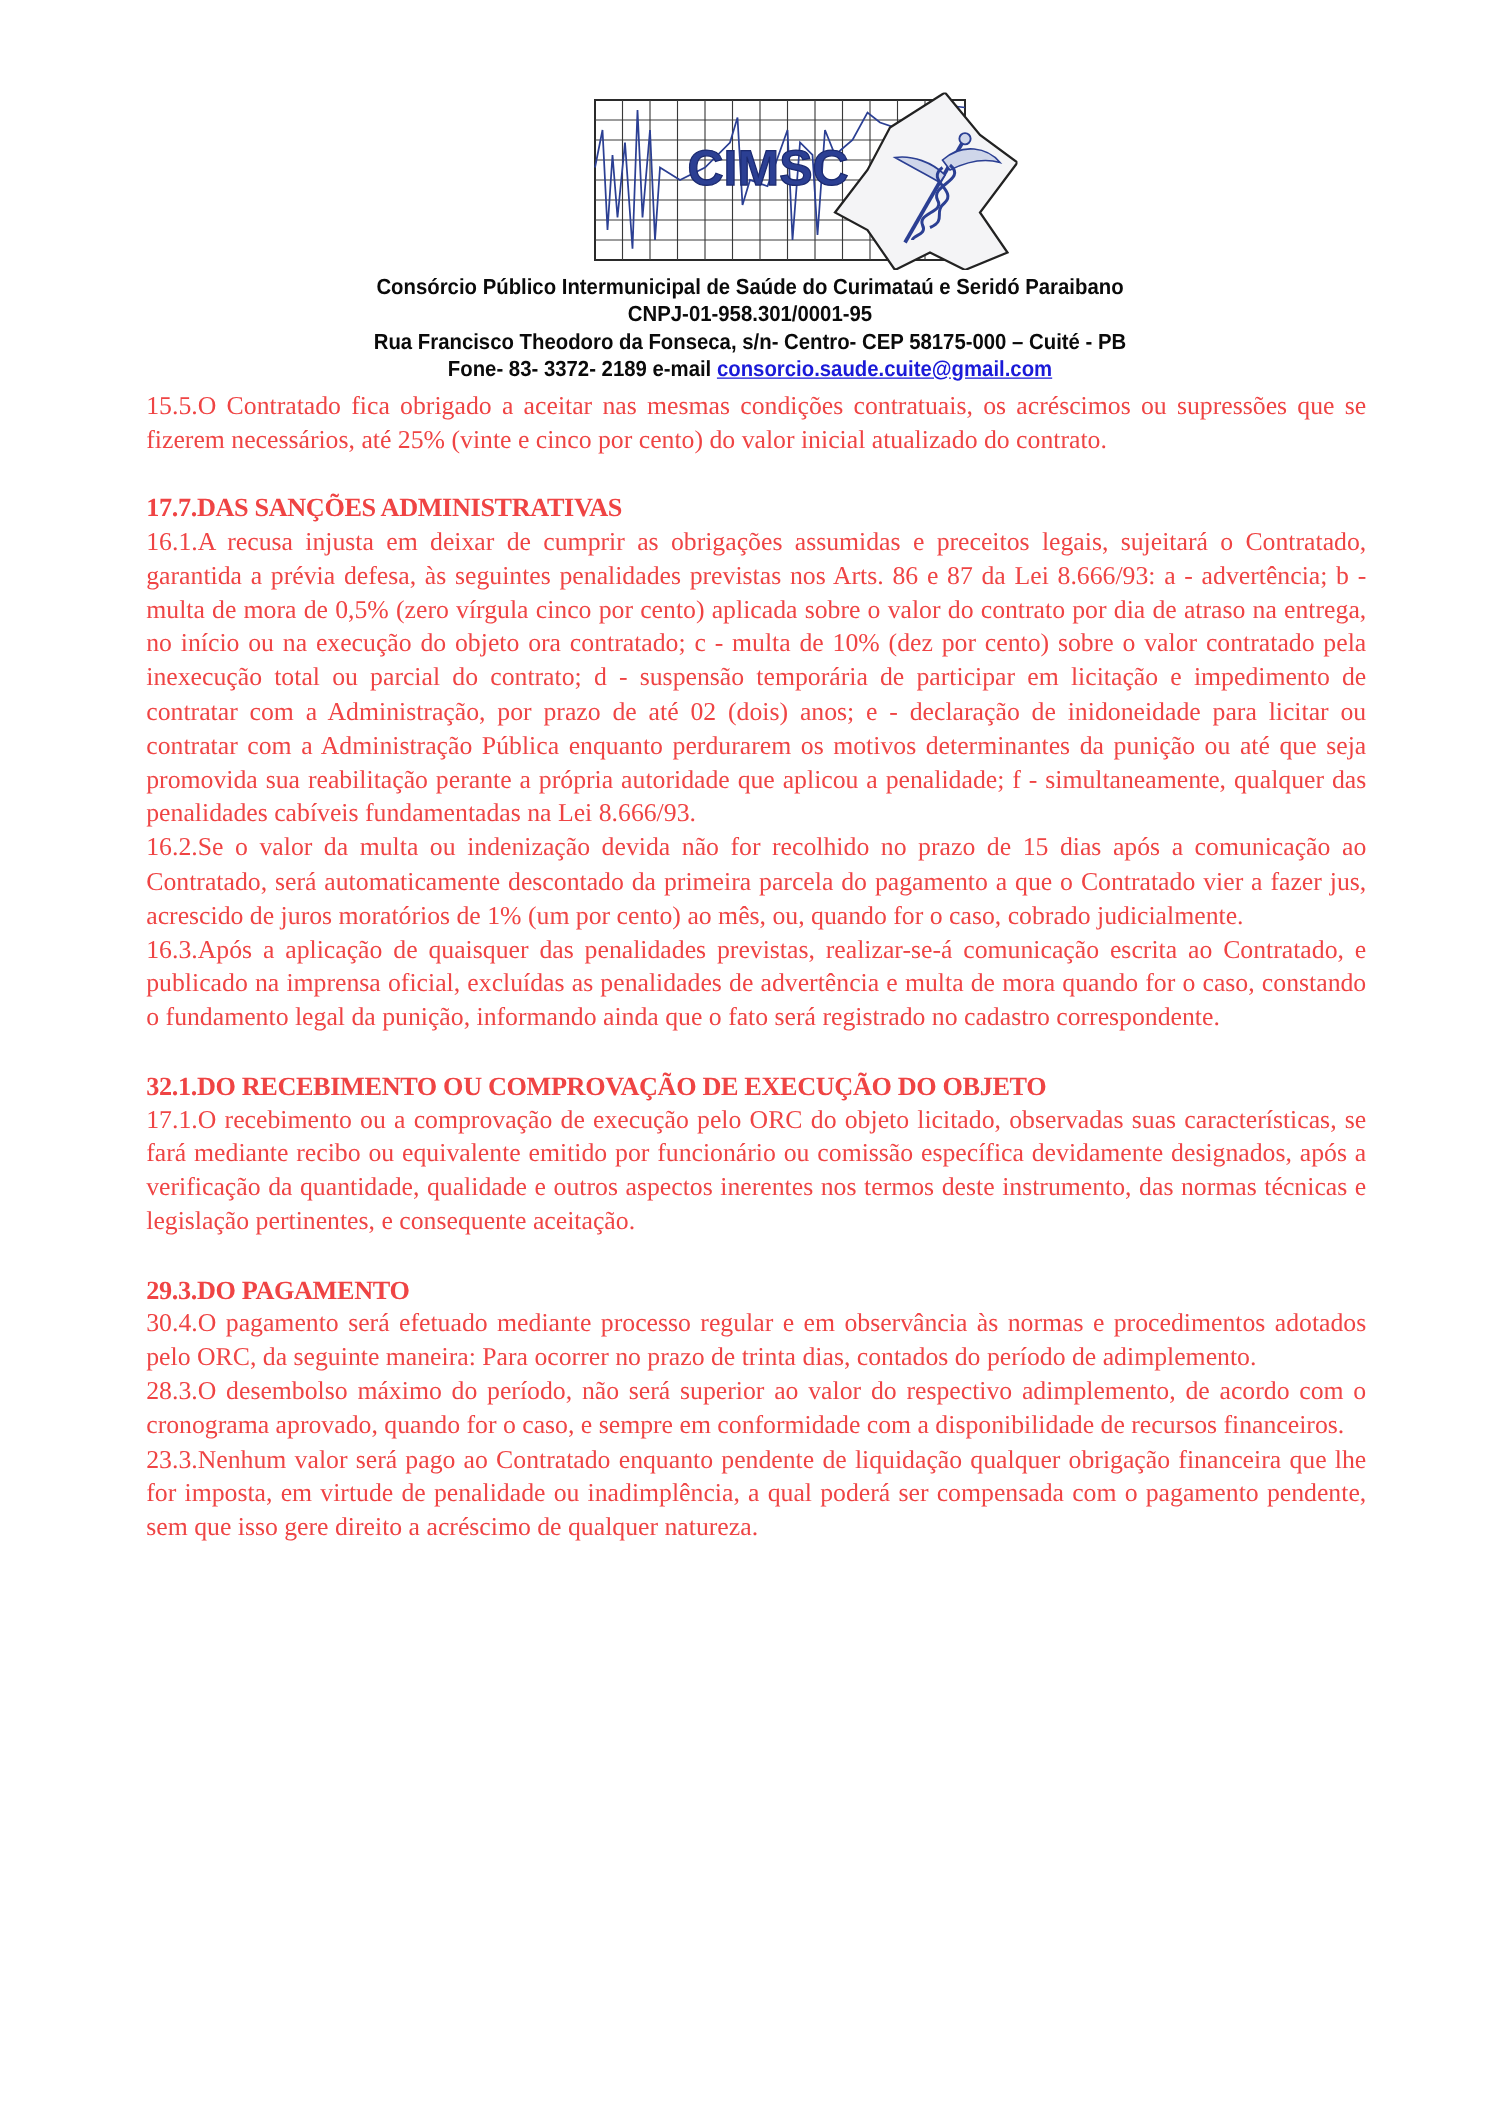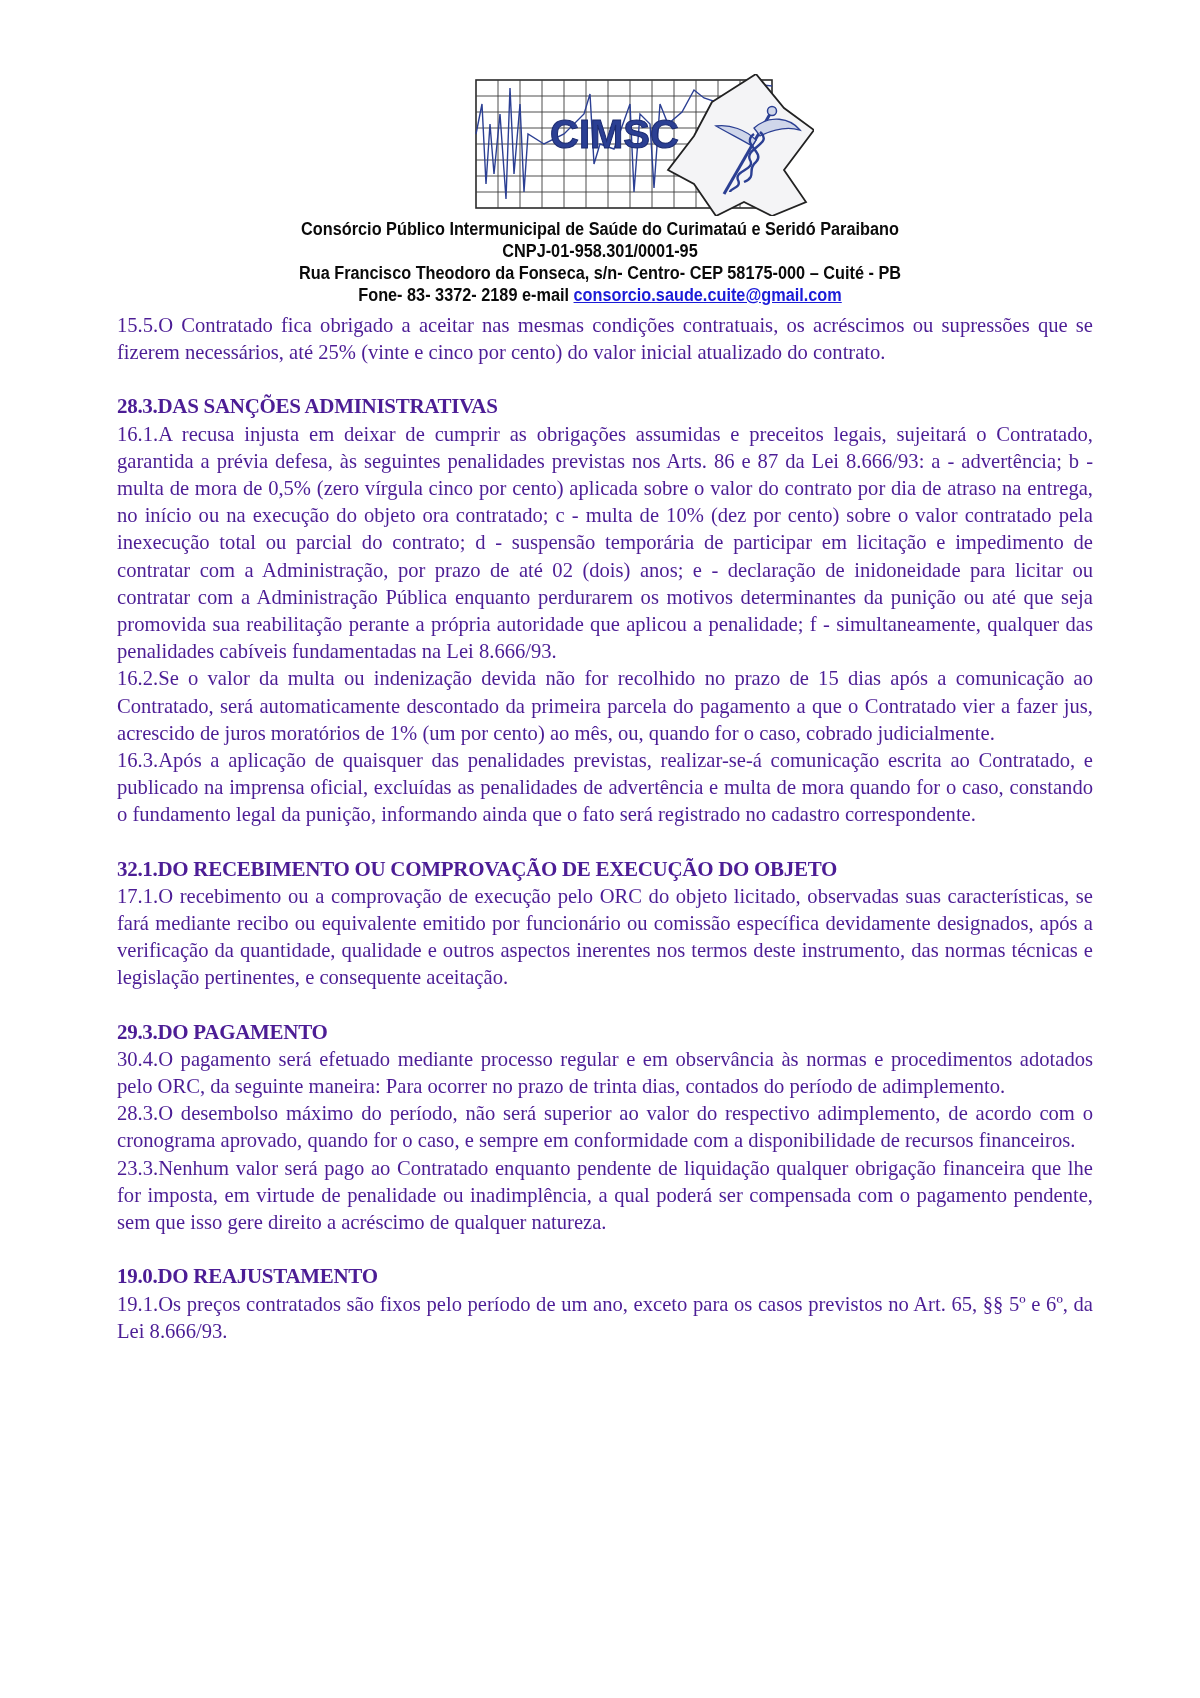--- a/index.html
+++ b/index.html
@@ -50,21 +50,21 @@
     
     .content {
       position: absolute;
       left: 117px;
       top: 312px;
       width: 976px;
       font-family: "Liberation Serif", serif;
       font-size: 20.6px;
       line-height: 27.2px;
       text-align: justify;
-      color: #4c1d95;
+      color: #ef4444;
     }
     .content p {
       margin: 0;
     }
     .content .gap {
       height: 27px;
     }
     .content h2 {
       margin: 0;
       font-family: "Liberation Serif", serif;
@@ -127,39 +127,35 @@
   </div>
 
   <div class="content">
 
     <section>
       <p>15.5.O Contratado fica obrigado a aceitar nas mesmas condições contratuais, os acréscimos ou supressões que se fizerem necessários, até 25% (vinte e cinco por cento) do valor inicial atualizado do contrato.</p>
     </section>
     <div class="gap"></div>
 
     <section>
-      <h2>28.3.DAS SANÇÕES ADMINISTRATIVAS</h2>
+      <h2>17.7.DAS SANÇÕES ADMINISTRATIVAS</h2>
       <p>16.1.A recusa injusta em deixar de cumprir as obrigações assumidas e preceitos legais, sujeitará o Contratado, garantida a prévia defesa, às seguintes penalidades previstas nos Arts. 86 e 87 da Lei 8.666/93: a - advertência; b - multa de mora de 0,5% (zero vírgula cinco por cento) aplicada sobre o valor do contrato por dia de atraso na entrega, no início ou na execução do objeto ora contratado; c - multa de 10% (dez por cento) sobre o valor contratado pela inexecução total ou parcial do contrato; d - suspensão temporária de participar em licitação e impedimento de contratar com a Administração, por prazo de até 02 (dois) anos; e - declaração de inidoneidade para licitar ou contratar com a Administração Pública enquanto perdurarem os motivos determinantes da punição ou até que seja promovida sua reabilitação perante a própria autoridade que aplicou a penalidade; f - simultaneamente, qualquer das penalidades cabíveis fundamentadas na Lei 8.666/93.</p>
       <p>16.2.Se o valor da multa ou indenização devida não for recolhido no prazo de 15 dias após a comunicação ao Contratado, será automaticamente descontado da primeira parcela do pagamento a que o Contratado vier a fazer jus, acrescido de juros moratórios de 1% (um por cento) ao mês, ou, quando for o caso, cobrado judicialmente.</p>
       <p>16.3.Após a aplicação de quaisquer das penalidades previstas, realizar-se-á comunicação escrita ao Contratado, e publicado na imprensa oficial, excluídas as penalidades de advertência e multa de mora quando for o caso, constando o fundamento legal da punição, informando ainda que o fato será registrado no cadastro correspondente.</p>
     </section>
     <div class="gap"></div>
 
     <section>
       <h2>32.1.DO RECEBIMENTO OU COMPROVAÇÃO DE EXECUÇÃO DO OBJETO</h2>
       <p>17.1.O recebimento ou a comprovação de execução pelo ORC do objeto licitado, observadas suas características, se fará mediante recibo ou equivalente emitido por funcionário ou comissão específica devidamente designados, após a verificação da quantidade, qualidade e outros aspectos inerentes nos termos deste instrumento, das normas técnicas e legislação pertinentes, e consequente aceitação.</p>
     </section>
     <div class="gap"></div>
 
     <section>
       <h2>29.3.DO PAGAMENTO</h2>
       <p>30.4.O pagamento será efetuado mediante processo regular e em observância às normas e procedimentos adotados pelo ORC, da seguinte maneira: Para ocorrer no prazo de trinta dias, contados do período de adimplemento.</p>
       <p>28.3.O desembolso máximo do período, não será superior ao valor do respectivo adimplemento, de acordo com o cronograma aprovado, quando for o caso, e sempre em conformidade com a disponibilidade de recursos financeiros.</p>
       <p>23.3.Nenhum valor será pago ao Contratado enquanto pendente de liquidação qualquer obrigação financeira que lhe for imposta, em virtude de penalidade ou inadimplência, a qual poderá ser compensada com o pagamento pendente, sem que isso gere direito a acréscimo de qualquer natureza.</p>
     </section>
     <div class="gap"></div>
 
-    <section>
-      <h2>19.0.DO REAJUSTAMENTO</h2>
-      <p>19.1.Os preços contratados são fixos pelo período de um ano, exceto para os casos previstos no Art. 65, §§ 5º e 6º, da Lei 8.666/93.</p>
-    </section>
   </div>
 </div>
 
 </body></html>

